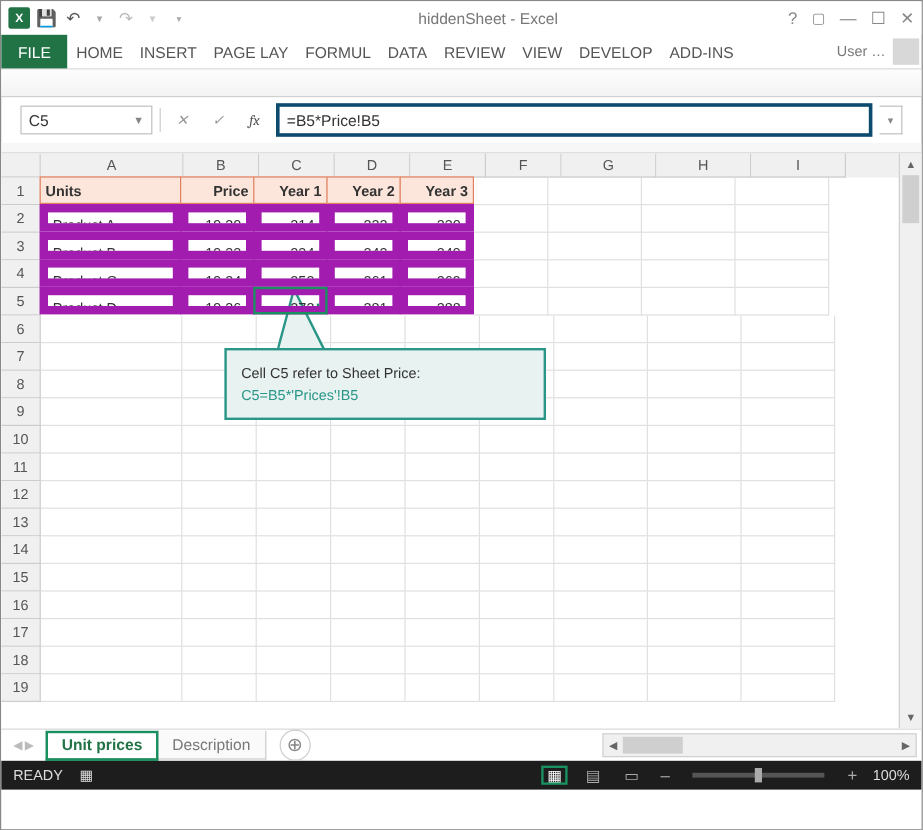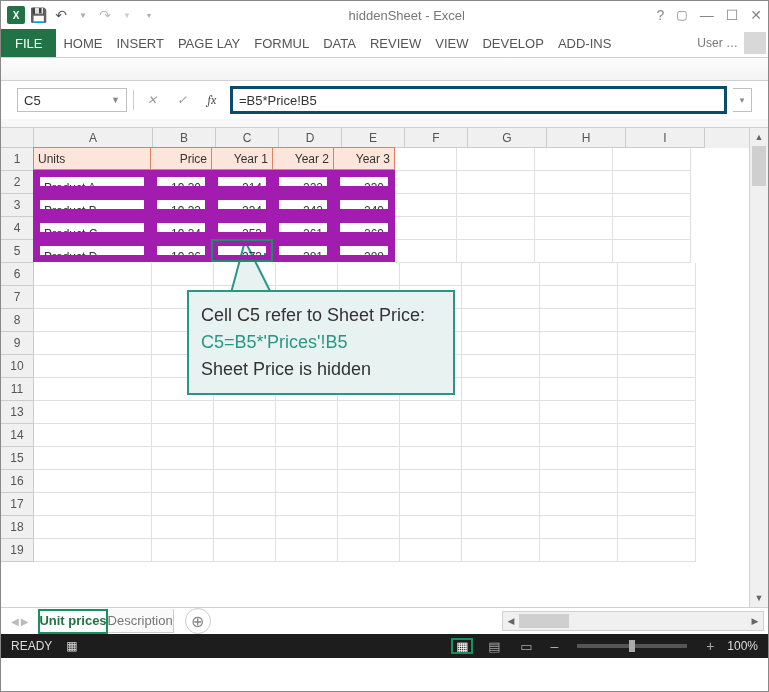--- a/index.html
+++ b/index.html
@@ -25,35 +25,35 @@
 .formula-input{flex:1;height:22px;border:3px solid #0c4a6e;background:#fff;padding:0 6px;font-size:13px;display:flex;align-items:center}
 .formula-expand{width:18px;height:22px;border:1px solid #c0c0c0;border-left:none;display:flex;align-items:center;justify-content:center;color:#888;font-size:9px}
 .sep{height:8px;border-bottom:1px solid #d0d0d0;background:#f7f7f7}
 .grid-wrap{position:relative;height:479px;overflow:hidden;background:#fff}
 .col-headers{display:flex;height:20px;background:#f0f0f0}
 .corner{width:32px;border-right:1px solid #ccc;border-bottom:1px solid #ccc;background:#f0f0f0}
 .col-h{border-right:1px solid #ccc;border-bottom:1px solid #ccc;text-align:center;line-height:20px;color:#555;background:#f0f0f0}
 .row{display:flex;height:23px}
 .row-h{width:32px;border-right:1px solid #ccc;border-bottom:1px solid #ccc;background:#f0f0f0;text-align:center;line-height:23px;color:#555}
 .cell{border-right:1px solid #e0e0e0;border-bottom:1px solid #e0e0e0;padding:0 4px;line-height:23px;height:23px;box-sizing:border-box;overflow:hidden;white-space:nowrap}
-.hdr{background:#fce6db;font-weight:normal;border:1px solid #e08060;margin:-1px 0 0 -1px}
+.hdr{background:#fce6db;font-weight:bold;border:1px solid #e08060;margin:-1px 0 0 -1px}
 .data{border:7px solid #a21caf;margin:-1px 0 0 -1px}
 .num{text-align:right}
 .active{outline:2px solid #1a8f5f;outline-offset:-2px;position:relative;z-index:2}
 .handle{position:absolute;right:-3px;bottom:-3px;width:5px;height:5px;background:#1a8f5f}
 .grid-scroll{position:absolute;right:0;top:0;width:18px;bottom:0;background:#f0f0f0;border-left:1px solid #d0d0d0}
 .grid-scroll .up,.grid-scroll .down{height:18px;text-align:center;font-size:9px;color:#666;line-height:18px}
 .grid-scroll .thumb{position:absolute;top:18px;left:2px;right:2px;height:40px;background:#cfcfcf}
-.callout{position:absolute;left:186px;top:162px;width:240px;border:2px solid #2a9688;background:#e8f2f0;padding:10px 12px;font-size:18px;line-height:1.5}
+.callout{position:absolute;left:186px;top:162px;width:240px;border:2px solid #2a9688;background:#e8f2f0;padding:10px 12px;font-size:12px;line-height:1.5}
 .callout .formula{color:#2a9688}
 .callout-tail{position:absolute;left:230px;top:113px;width:40px;height:56px}
 .callout-tail svg{width:100%;height:100%}
 .tabs-row{height:26px;display:flex;align-items:center;border-top:1px solid #d0d0d0;background:#fff;padding-left:10px}
 .tabs-row .nav{display:flex;gap:2px;color:#bbb;font-size:10px;align-items:center;padding-right:10px}
-.sheet-tab{padding:4px 0;border:1px solid #ccc;border-top:none;margin-right:-1px;color:#777;font-size:13px;background:#fafafa}
+.sheet-tab{padding:4px 12px;border:1px solid #ccc;border-top:none;margin-right:-1px;color:#777;font-size:13px;background:#fafafa}
 .sheet-tab.active{color:#217346;font-weight:bold;border-bottom:2px solid #217346;background:#fff}
 .new-sheet{width:24px;height:24px;display:flex;align-items:center;justify-content:center;color:#888;font-size:16px;border:1px solid #ccc;border-radius:50%;margin-left:12px}
 .tabs-row .hscroll{margin-left:auto;width:260px;height:18px;background:#f0f0f0;border:1px solid #d0d0d0;display:flex;align-items:center;margin-right:4px}
 .tabs-row .hscroll .arr{width:16px;text-align:center;font-size:9px;color:#666}
 .tabs-row .hscroll .track{flex:1;position:relative;height:100%}
 .tabs-row .hscroll .thumb{position:absolute;left:0;top:2px;bottom:2px;width:50px;background:#cfcfcf}
 .status{height:24px;background:#1d1d1d;color:#ddd;display:flex;align-items:center;padding:0 10px;font-size:12px}
 .status .left{display:flex;align-items:center;gap:14px}
 .status .right{margin-left:auto;display:flex;align-items:center;gap:10px}
 .view-btn{width:22px;height:16px;display:flex;align-items:center;justify-content:center;color:#aaa;font-size:13px}
@@ -261,20 +261,32 @@
       <div class="cell wB"></div>
       <div class="cell wC"></div>
       <div class="cell wD"></div>
       <div class="cell wE"></div>
       <div class="cell wF"></div>
       <div class="cell wG"></div>
       <div class="cell wH"></div>
       <div class="cell wI"></div>
     </div>
   <div class="row">
+      <div class="row-h">12</div>
+      <div class="cell wA"></div>
+      <div class="cell wB"></div>
+      <div class="cell wC"></div>
+      <div class="cell wD"></div>
+      <div class="cell wE"></div>
+      <div class="cell wF"></div>
+      <div class="cell wG"></div>
+      <div class="cell wH"></div>
+      <div class="cell wI"></div>
+    </div>
+  <div class="row">
       <div class="row-h">13</div>
       <div class="cell wA"></div>
       <div class="cell wB"></div>
       <div class="cell wC"></div>
       <div class="cell wD"></div>
       <div class="cell wE"></div>
       <div class="cell wF"></div>
       <div class="cell wG"></div>
       <div class="cell wH"></div>
       <div class="cell wI"></div>
@@ -353,21 +365,20 @@
     </div>
 
   <div class="callout-tail">
     <svg viewBox="0 0 40 56">
         <polygon points="14,0 40,52 0,52" fill="#e8f2f0" stroke="#2a9688" stroke-width="2"></polygon>
       </svg>
   </div>
   <div class="callout">
     <div>Cell C5 refer to Sheet Price:</div>
     <div class="formula">C5=B5*'Prices'!B5</div>
-    <div>Sheet Price is hidden</div>
   </div>
 
   <div class="grid-scroll">
     <div class="up">▲</div>
     <div class="thumb"></div>
     <div class="down" style="position:absolute;bottom:0;width:100%">▼</div>
   </div>
 </div>
 
 <div class="tabs-row">

